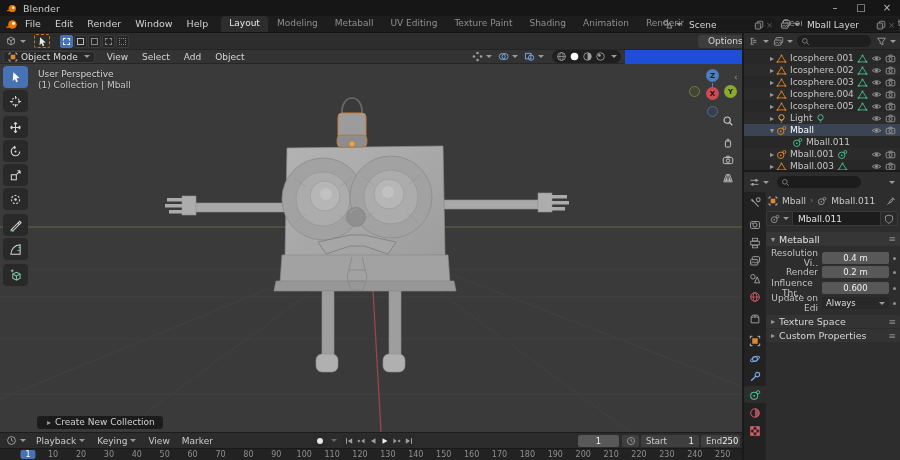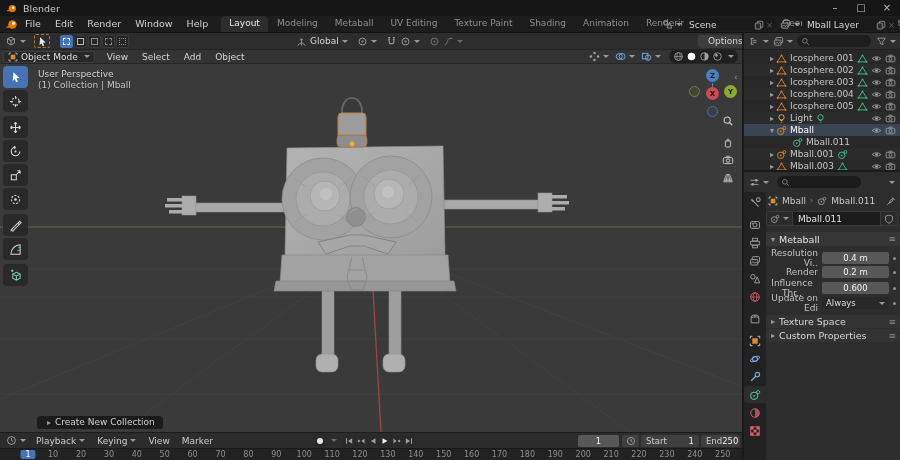--- a/index.html
+++ b/index.html
@@ -26,21 +26,21 @@
   .idfield .nm{flex:1;padding-left:2px;}
   .xg{color:#5c5c5c;font-size:8.5px;margin-left:2px;}
   
   #toolrow{left:0;top:33px;width:742px;height:17px;background:#2d2d2d;border-bottom:1px solid #242424;}
   .modebtn{width:13px;height:13px;border-radius:2px;background:#262626;border:1px solid #3a3a3a;margin-right:1px;display:flex;align-items:center;justify-content:center;}
   .modebtn.act{background:#4772b3;border-color:#4772b3;}
   .sq{width:7px;height:7px;border:1px dashed #b8b8b8;}
   .modebtn.act .sq{border-color:#fff;}
   .pill{background:#3d3d3d;border-radius:3px;padding:1px 10px;font-size:9px;color:#d5d5d5;display:flex;align-items:center;height:13px;}
   
-  #vphead{left:0;top:50px;width:742px;height:14px;background:#333333;border-bottom:1px solid #262626;}
+  #vphead{left:0;top:50px;width:625px;height:14px;background:#333333;border-bottom:1px solid #262626;}
   .vpmenu{padding:0 7px;font-size:9px;color:#d5d5d5;line-height:14px;}
   .ddbtn{background:#282828;border:1px solid #3e3e3e;border-radius:3px;height:12px;display:flex;align-items:center;padding:0 4px;font-size:9px;color:#dedede;}
   .shadegrp{background:#1f1f1f;border-radius:7px;display:flex;align-items:center;height:13px;padding:0 4px;gap:2px;}
   
   #canvas{left:0;top:64px;width:742px;height:368px;background:#3a3a3a;}
   .ovtext{font-size:9px;color:#d6d6d6;text-shadow:0 1px 1px #00000055;}
   .tbtn{width:25px;height:22px;background:rgba(40,40,40,.92);border-radius:4px;display:flex;align-items:center;justify-content:center;margin-bottom:2px;}
   .tbtn.act{background:#4772b3;}
   .navball{position:absolute;border-radius:50%;display:flex;align-items:center;justify-content:center;font-size:7px;font-weight:bold;color:#1c1c1c;}
   .navbtn{position:absolute;width:16px;height:16px;display:flex;align-items:center;justify-content:center;color:#c9c9c9;}
@@ -384,45 +384,20 @@
       <div class="modebtn">
           <span class="sq" style="border-style:solid;border-color:#8a8a8a"></span>
         </div>
       <div class="modebtn">
           <span class="sq" style="border-color:#8a8a8a"></span>
         </div>
       <div class="modebtn">
           <span class="sq" style="border-style:dotted;border-color:#8a8a8a"></span>
         </div>
     </div>
-    <div class="row" style="position:absolute;left:296px">
-      <svg class="ic dimc" width="11" height="11">
-          <use href="#s-axes"></use>
-        </svg>
-      <span style="margin-left:3px;font-size:9px;color:#d5d5d5">Global</span>
-      <span class="chev"></span>
-      <svg class="ic dimc" width="11" height="11" style="margin-left:9px">
-          <use href="#s-pivot"></use>
-        </svg>
-      <span class="chev"></span>
-      <svg class="ic dimc" width="11" height="11" style="margin-left:9px">
-          <use href="#s-magnet"></use>
-        </svg>
-      <svg class="ic dimc" width="11" height="11" style="margin-left:3px">
-          <use href="#s-pivot"></use>
-        </svg>
-      <span class="chev"></span>
-      <svg class="ic" width="11" height="11" style="margin-left:9px;color:#777">
-          <use href="#s-pivot"></use>
-        </svg>
-      <svg class="ic" width="11" height="11" style="margin-left:3px;color:#777">
-          <use href="#s-falloff"></use>
-        </svg>
-      <span class="chev dim"></span>
-    </div>
     <div class="pill" style="position:absolute;left:698px">
       <span>Options</span>
       <span class="chev"></span>
     </div>
   </div>
 
   <div class="abs row" id="vphead">
     <div class="ddbtn" style="margin-left:3px">
       <svg class="ic dimc" width="10" height="10">
           <use href="#s-objsq"></use>

